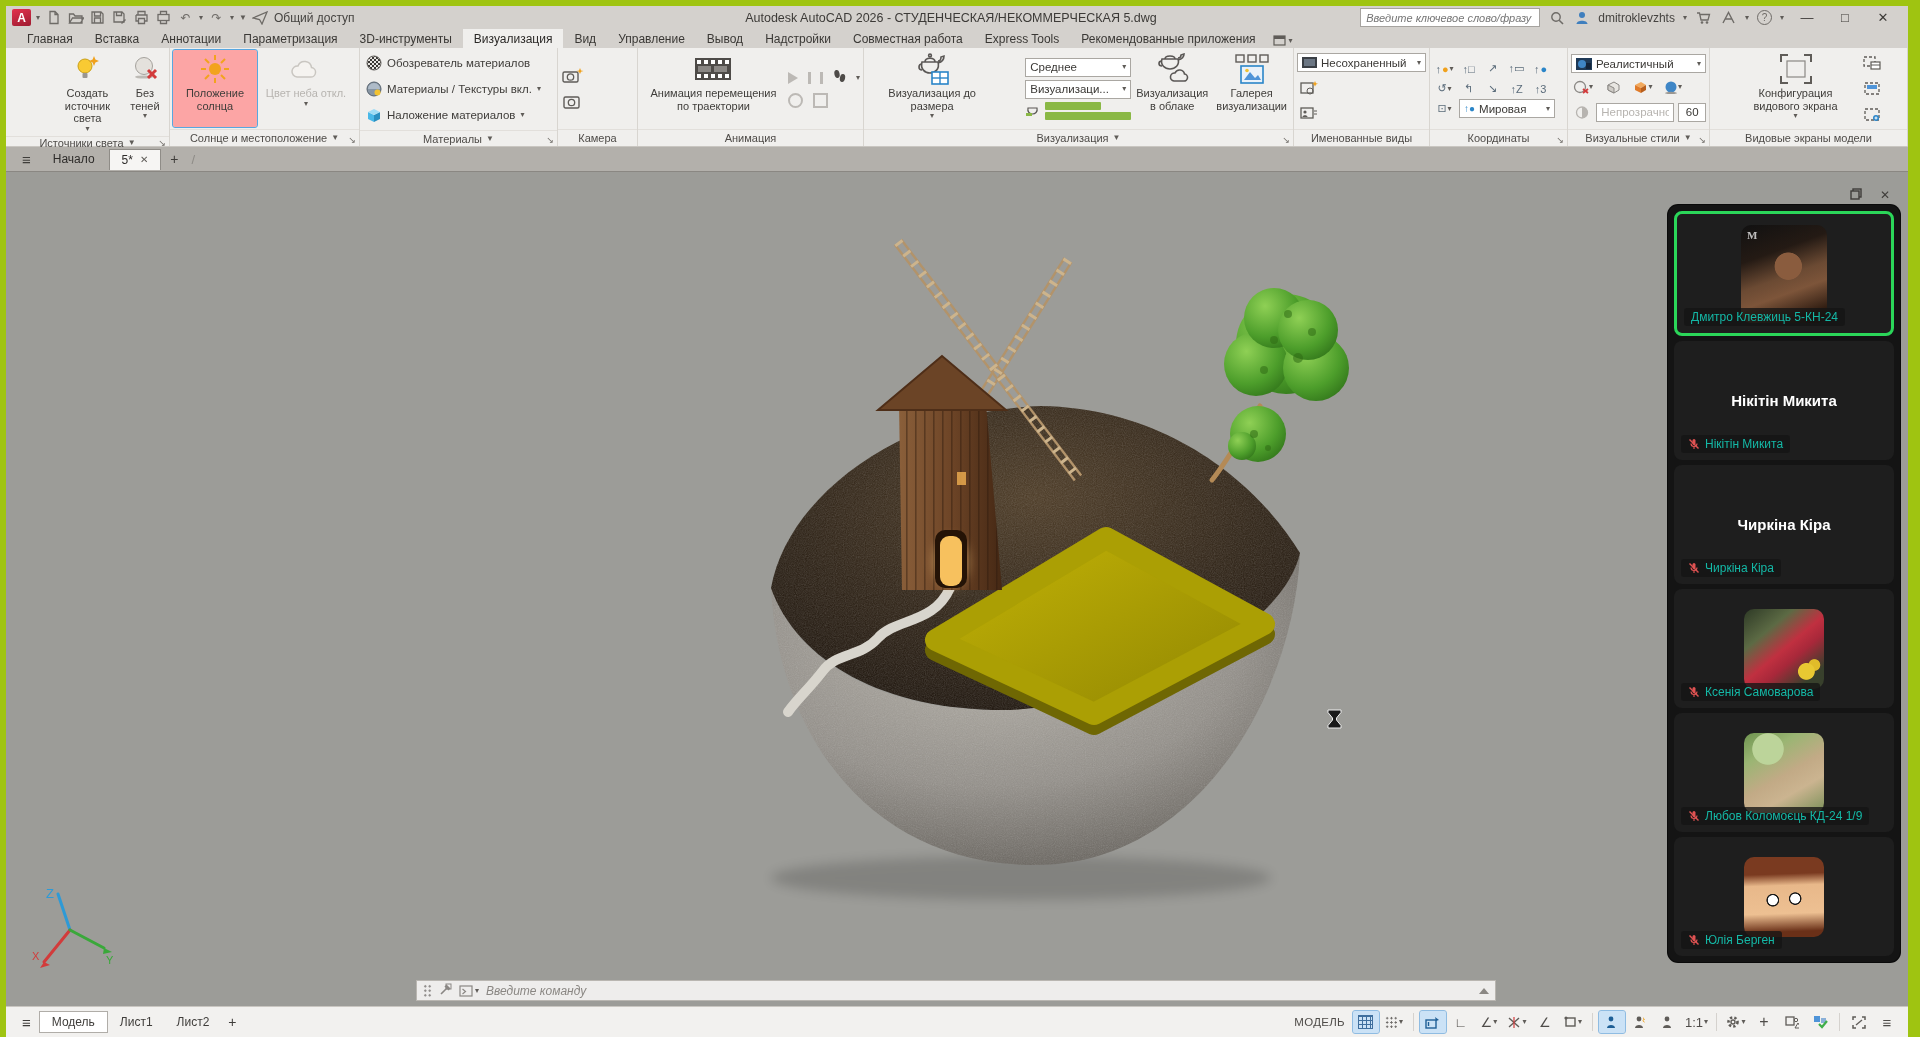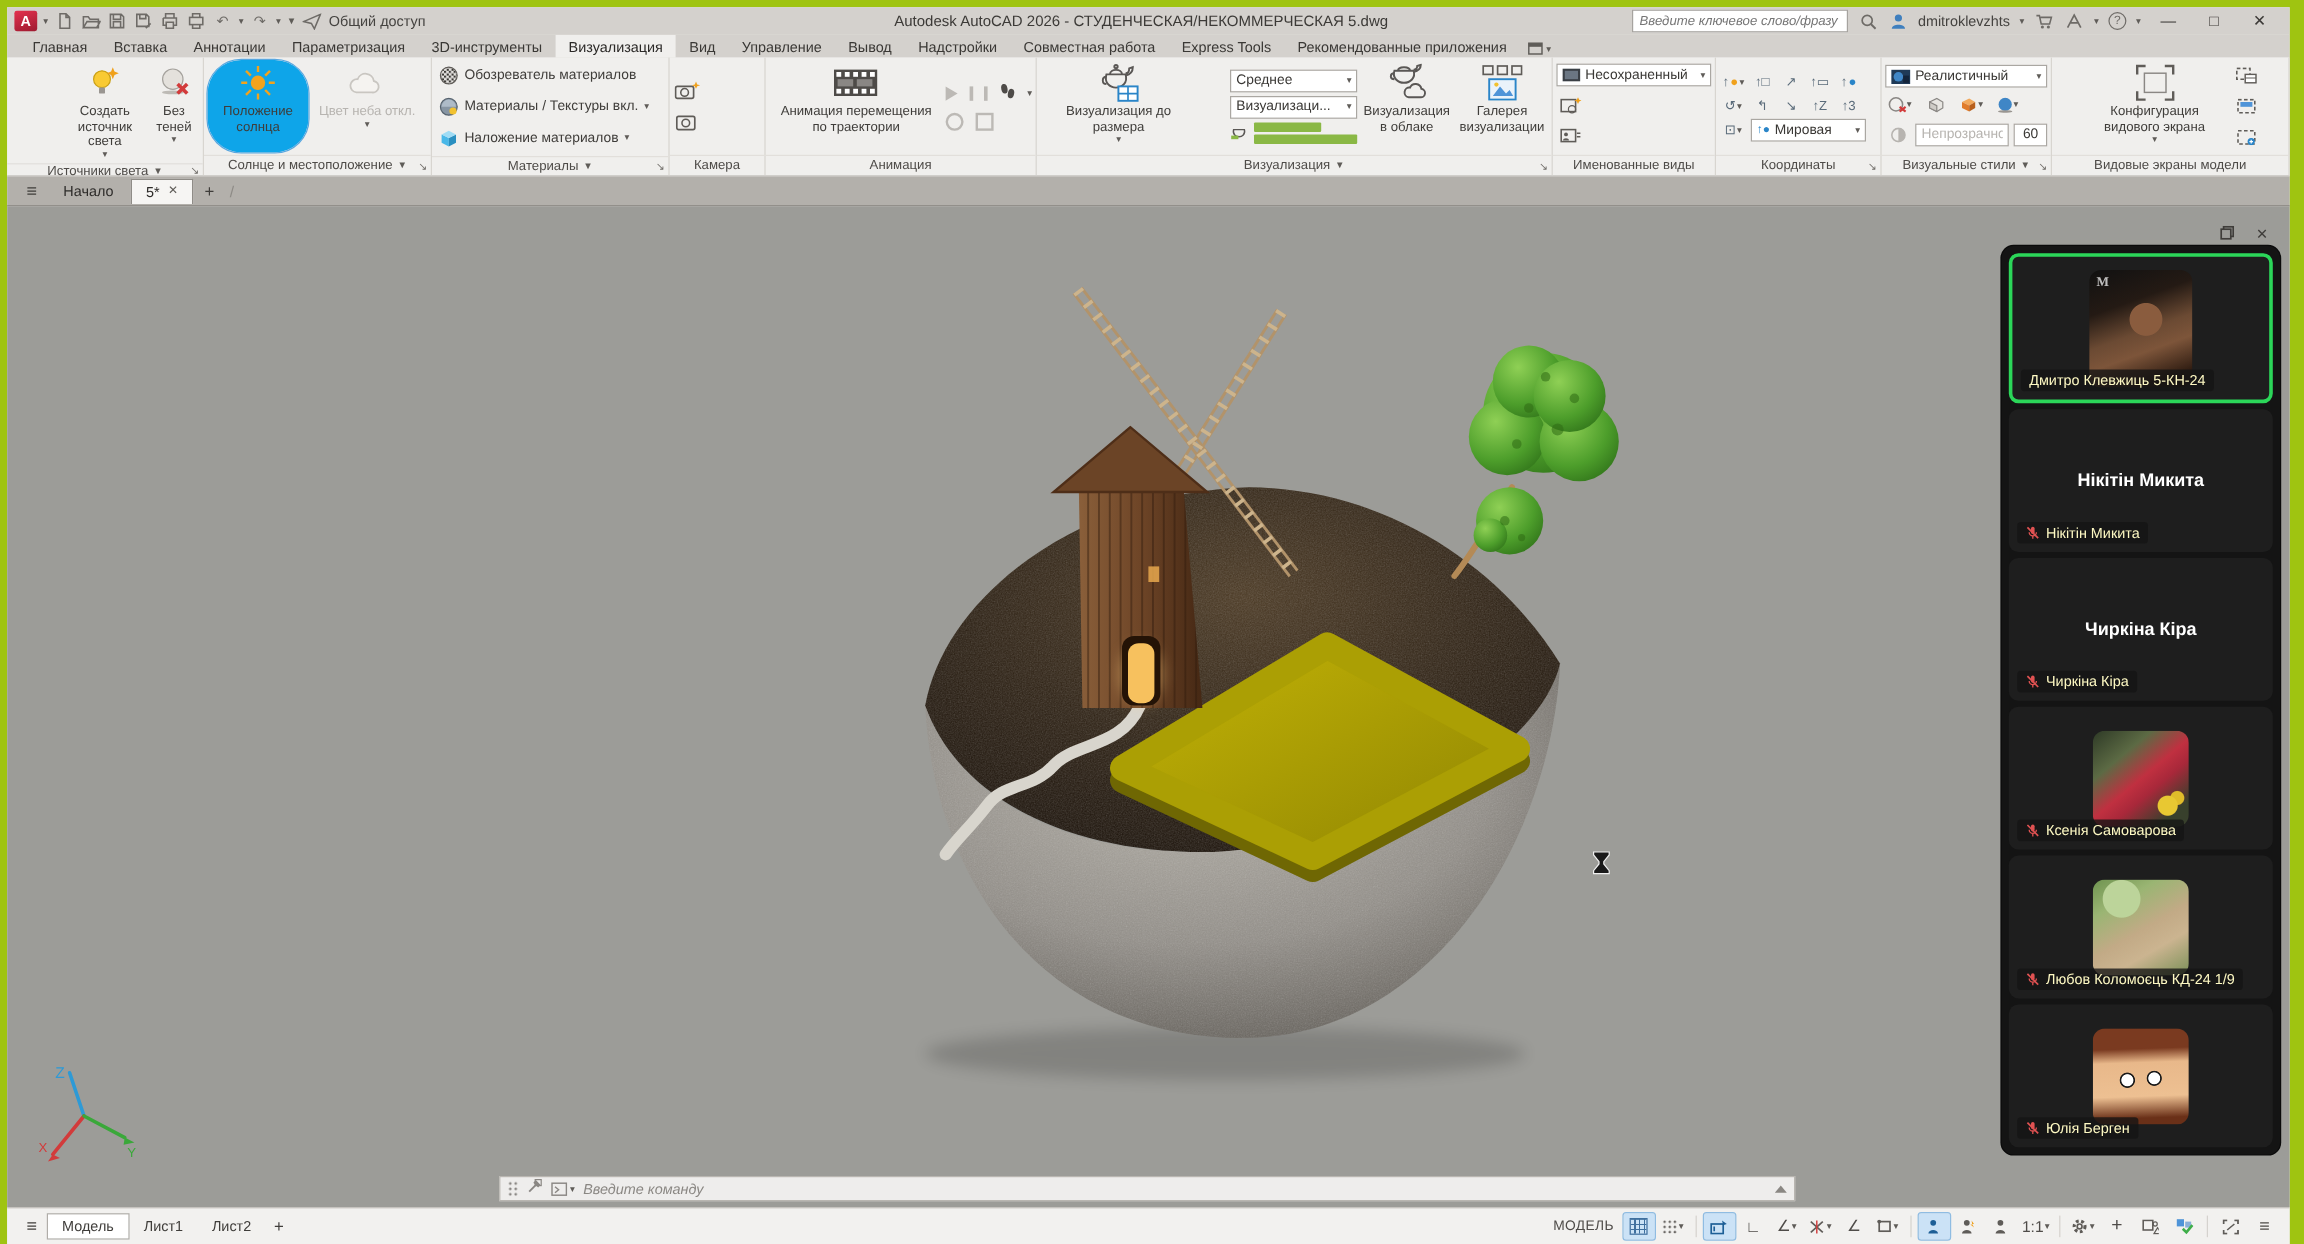--- a/index.html
+++ b/index.html
@@ -28,21 +28,21 @@
 
   
   .ribbon{height:98px;display:flex;background:#f0efed;border-bottom:1px solid #c9c6c1;flex:none;}
   .panel{display:flex;flex-direction:column;border-right:1px solid #d8d5d0;box-sizing:border-box;flex:none;}
   .pbody{flex:1;display:flex;align-items:stretch;padding:2px 3px;gap:2px;}
   .pfoot{height:16px;font-size:11px;color:#4e4b48;display:flex;align-items:center;justify-content:center;gap:4px;position:relative;border-top:1px solid #e2dfdb;}
   .launcher{position:absolute;right:3px;bottom:1px;font-size:9px;color:#716e6a;}
   .bigbtn{display:flex;flex-direction:column;align-items:center;justify-content:flex-start;text-align:center;
           font-size:11px;line-height:1.15;color:#3f3d3a;padding:3px 3px 1px;border-radius:2px;}
   .bigbtn .ic{height:32px;display:flex;align-items:center;justify-content:center;margin-bottom:2px;}
-  .active-blue{background:#0ea5e9;outline:1px solid #58a7e0;border-radius:28px;}
+  .active-blue{background:#fca5a5;outline:1px solid #58a7e0;}
   .disabled{color:#b7b4b0;}
   .rowbtn{display:flex;align-items:center;gap:5px;font-size:11.5px;color:#3f3d3a;padding:1px 3px;height:24px;}
   .combo{background:#fff;border:1px solid #aaa7a2;font-size:11.5px;color:#3a3835;display:flex;align-items:center;
          height:17px;padding:0 4px;gap:4px;}
   .combo .cv{flex:1;white-space:nowrap;overflow:hidden;}
   .smicon{width:24px;height:22px;display:flex;align-items:center;justify-content:center;border-radius:2px;color:#5f5c58;}
   .ucsbtn{width:23px;height:19px;display:flex;align-items:center;justify-content:center;font-size:11px;color:#5a6b7a;gap:1px;}
   .pgbar{height:8px;background:#8ab845;border-radius:1px;}
 
   
@@ -63,21 +63,21 @@
            border:1px solid #b9b6b1;display:flex;align-items:center;gap:7px;padding:0 6px;box-sizing:border-box;z-index:4;}
   .grip{width:9px;height:13px;background-image:radial-gradient(#8a8784 1px,transparent 1.3px);background-size:4.5px 4.5px;}
   .cmdtext{font-size:12px;font-style:italic;color:#8a8783;}
   .cmdup{margin-left:auto;width:0;height:0;border-left:5px solid transparent;border-right:5px solid transparent;border-bottom:6px solid #8a8783;}
 
   
   .meet{position:absolute;right:8px;top:33px;width:232px;height:757px;background:#141414;border-radius:10px;
         padding:6px;box-sizing:border-box;display:flex;flex-direction:column;gap:5px;z-index:5;box-shadow:0 0 0 1px #0a0a0a;}
   .tile{flex:1;background:#1e1e1e;border-radius:8px;position:relative;display:flex;align-items:center;justify-content:center;overflow:hidden;}
   .tile.speaking{border:3px solid #2bd659;}
-  .chip{position:absolute;left:7px;bottom:7px;background:rgba(20,20,20,.78);color:#fef9c3;font-size:12px;
+  .chip{position:absolute;left:7px;bottom:7px;background:rgba(20,20,20,.78);color:#14b8a6;font-size:12px;
         padding:2px 7px;border-radius:3px;display:flex;align-items:center;gap:5px;max-width:205px;white-space:nowrap;}
   .centername{color:#fff;font-size:15px;font-weight:bold;}
   .avatar{width:80px;height:80px;border-radius:10px;position:relative;}
   .avatar.tall{width:86px;height:98px;}
   .av-portrait{background:
      radial-gradient(circle at 55% 42%,#8a5c3e 0 18%,transparent 19%),
      linear-gradient(160deg,#111 0%,#241a14 30%,#6b4a33 52%,#7d553a 66%,#301d12 88%,#181008 100%);}
   .av-m{position:absolute;top:4px;left:6px;color:#e8e8e8;font-size:11px;font-weight:bold;opacity:.8;font-family:"Liberation Serif",serif;}
   .av-photo1{background:
      radial-gradient(circle at 78% 78%,#e8c832 0 9%,transparent 10%),

